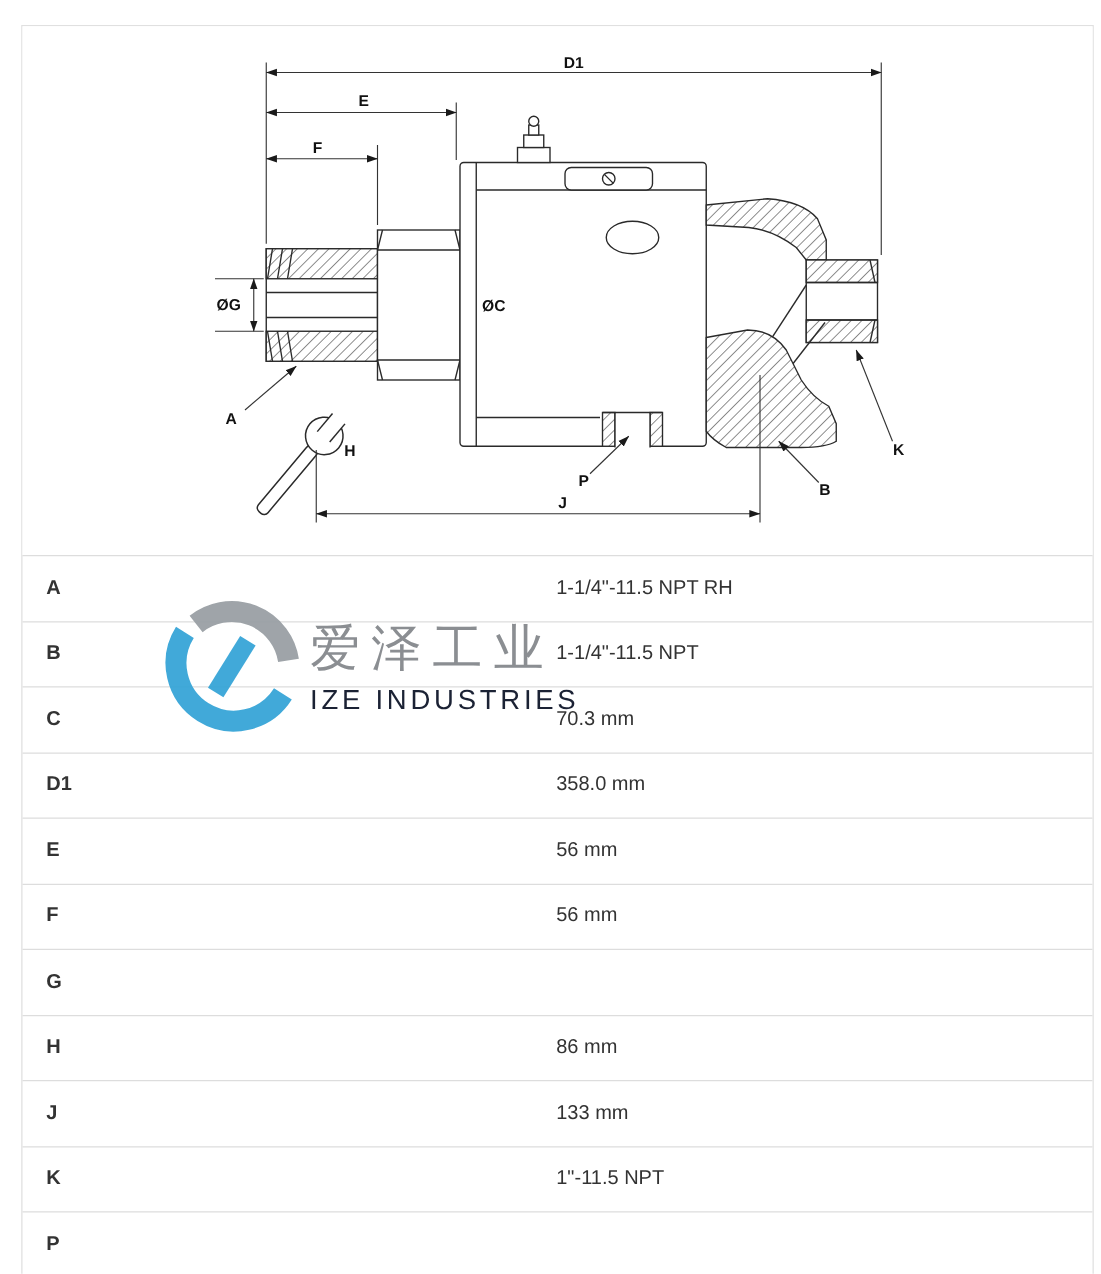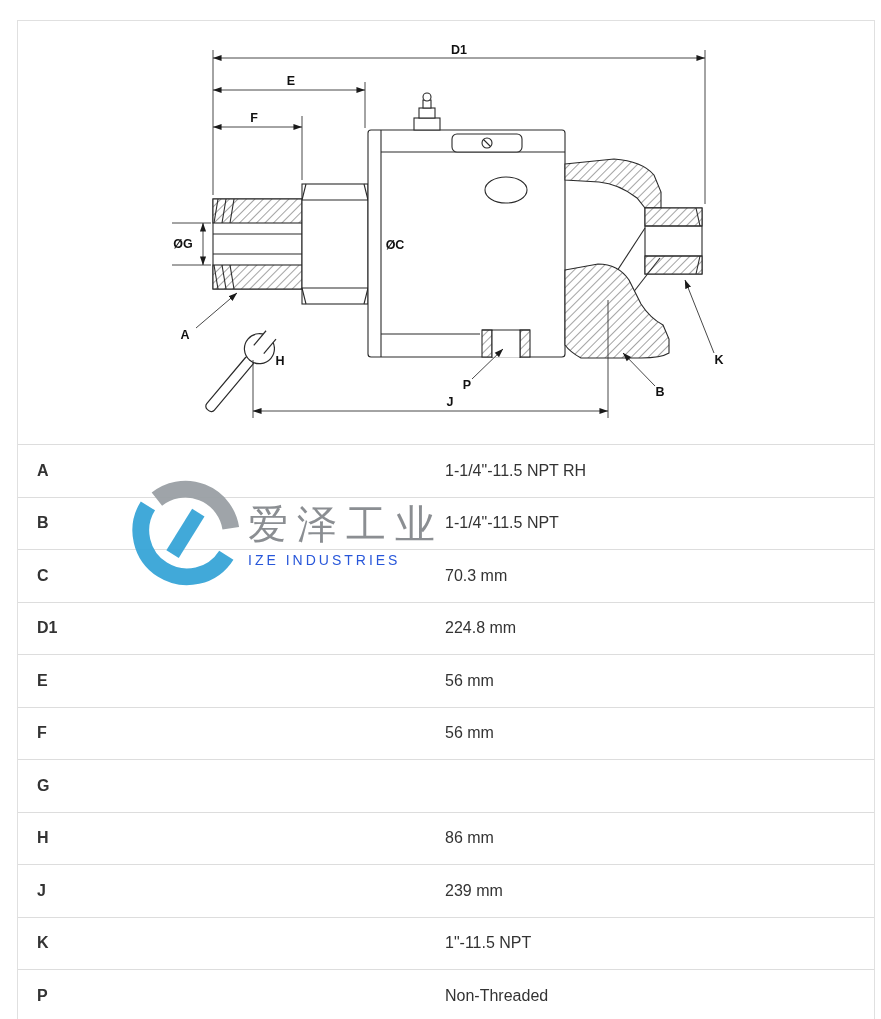--- a/index.html
+++ b/index.html
@@ -24,21 +24,21 @@
   .spec-key  { width:427px; padding-left:19px; font-weight:700; }
   .spec-value{ flex:1; }
 
   .watermark {
     position:absolute; left:112px; top:458px;
     display:flex; align-items:center; gap:6px;
     opacity:0.95; pointer-events:none; z-index:5;
   }
   .wm-logo { width:112px; height:112px; }
   .wm-cn { font-size:40px; color:#85898d; letter-spacing:9px; line-height:1.1; }
-  .wm-en { font-size:14px; color:#1d4ed8; letter-spacing:3px; margin-top:6px; }
+  .wm-en { font-size:22px; color:#0f172a; letter-spacing:3px; margin-top:6px; }
 </style>
 </head>
 <body>
 
 <div class="page">
 
   <div class="drawing">
     <svg class="draw" width="881" height="432" viewBox="0 0 881 432">
       <defs>
         <pattern id="hatch" width="6" height="6" patternUnits="userSpaceOnUse" patternTransform="rotate(45)">
@@ -178,48 +178,47 @@
     <div class="spec-row">
       <div class="spec-key">B</div>
       <div class="spec-value">1-1/4"-11.5 NPT</div>
     </div>
     <div class="spec-row">
       <div class="spec-key">C</div>
       <div class="spec-value">70.3 mm</div>
     </div>
     <div class="spec-row">
       <div class="spec-key">D1</div>
-      <div class="spec-value">224.8 mm</div>
+      <div class="spec-value">358.0 mm</div>
     </div>
     <div class="spec-row">
       <div class="spec-key">E</div>
       <div class="spec-value">56 mm</div>
     </div>
     <div class="spec-row">
       <div class="spec-key">F</div>
       <div class="spec-value">56 mm</div>
     </div>
     <div class="spec-row">
       <div class="spec-key">G</div>
     </div>
     <div class="spec-row">
       <div class="spec-key">H</div>
       <div class="spec-value">86 mm</div>
     </div>
     <div class="spec-row">
       <div class="spec-key">J</div>
-      <div class="spec-value">239 mm</div>
+      <div class="spec-value">133 mm</div>
     </div>
     <div class="spec-row">
       <div class="spec-key">K</div>
       <div class="spec-value">1"-11.5 NPT</div>
     </div>
     <div class="spec-row">
       <div class="spec-key">P</div>
-      <div class="spec-value">Non-Threaded</div>
     </div>
   </div>
 
   <div class="watermark">
     <svg class="wm-logo" viewBox="0 0 100 100">
       <path d="M24,18 A41,41 0 0 1 90,44" stroke="#9aa0a5" stroke-width="15" fill="none"></path>
       <path d="M86,68 A41,41 0 1 1 16,24" stroke="#37a5d7" stroke-width="15" fill="none"></path>
       <path d="M61,30 L38,67" stroke="#37a5d7" stroke-width="13" fill="none"></path>
     </svg>
     <div class="wm-text">

